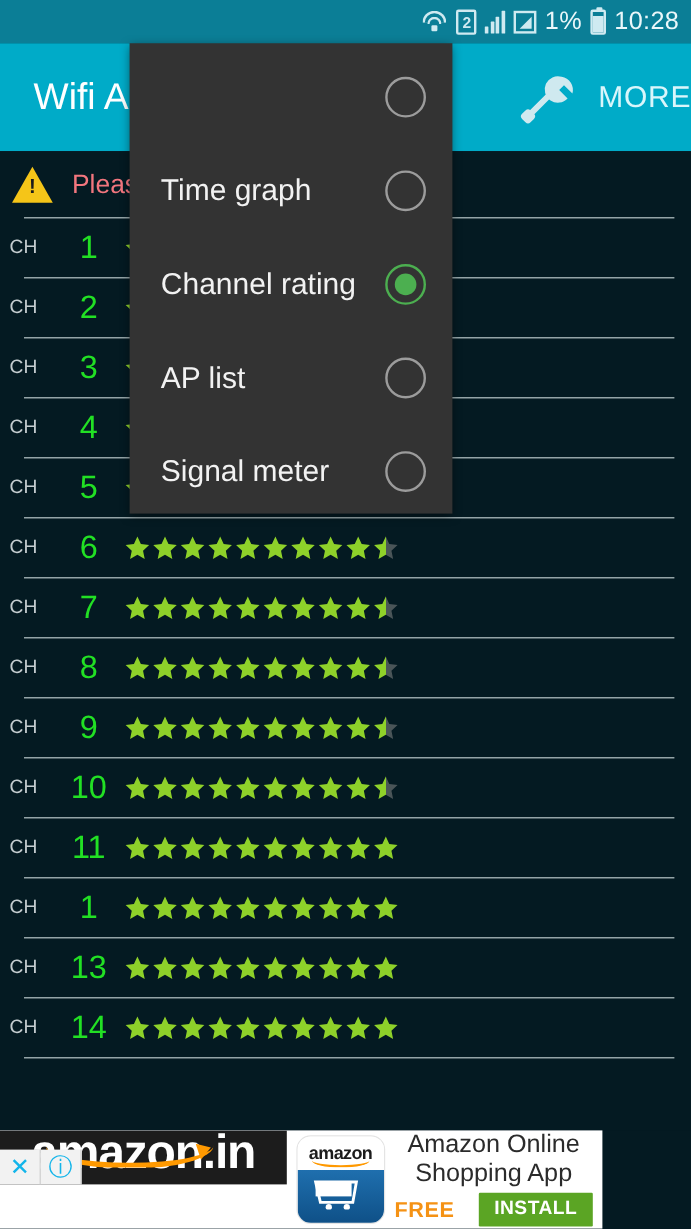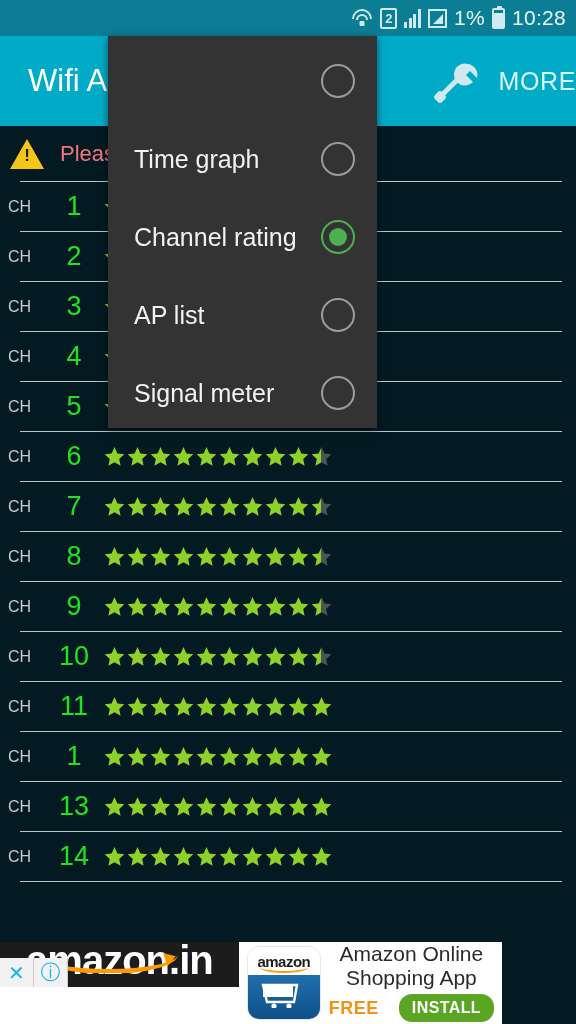--- a/index.html
+++ b/index.html
@@ -219,21 +219,21 @@
   }
   #ad-cta {
     display:flex; align-items:center; justify-content:center;
     gap:20px; margin-top:5px;
   }
   #ad-free {
     color:#f59214; font-size:18px; font-weight:bold; letter-spacing:.5px;
   }
   #ad-install {
     background:#5ba524; color:#ffffff; font-size:16px; font-weight:bold;
-    padding:5px 13px; border-radius:13px; letter-spacing:.4px;
+    padding:5px 13px; border-radius:1px; letter-spacing:.4px;
     border:none; font-family:inherit; cursor:pointer;
   }
 </style>
 </head>
 <body>
 
 <div id="statusbar">
   <span class="wifi-ic">
     <i class="a"></i>
       <i class="b"></i>

